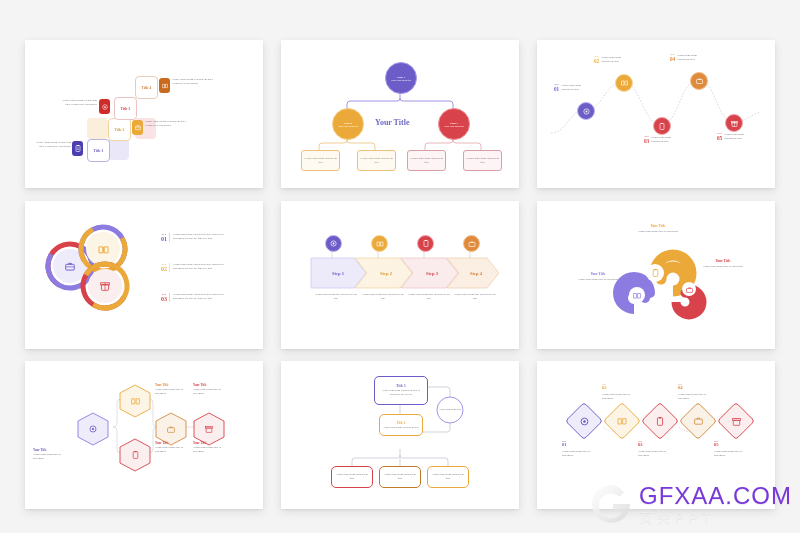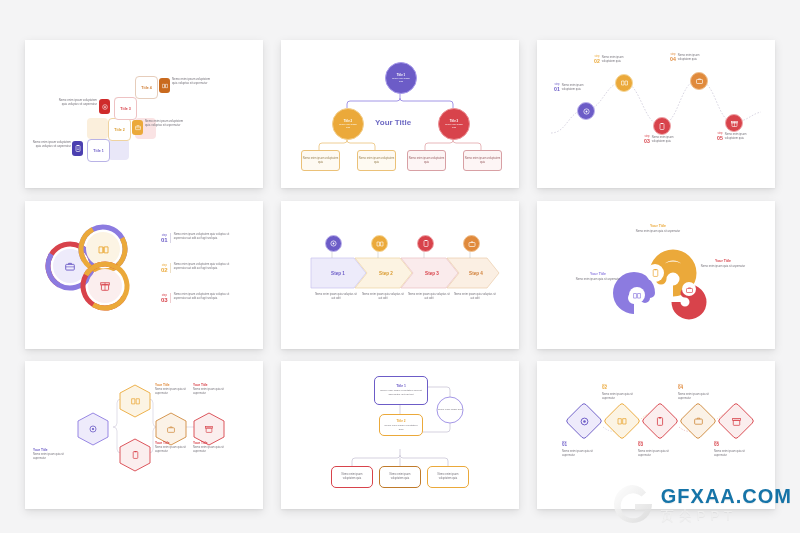--- a/index.html
+++ b/index.html
@@ -9,20 +9,21 @@
     font-family:"Liberation Sans",sans-serif;
     overflow:hidden;position:relative;
   }
   .grid{
     position:absolute;left:0;top:0;width:800px;height:533px;
   }
   .slide{
     position:absolute;background:#ffffff;
     box-shadow:0 3px 9px rgba(0,0,0,.10), 0 1px 2px rgba(0,0,0,.06);
     overflow:hidden;
+    font-family:Liberation Serif, serif;
   }
   .s-c0{left:25px;}  .s-c1{left:281px;} .s-c2{left:537px;}
   .s-r0{top:40px;}   .s-r1{top:201px;}  .s-r2{top:361px;}
   .slide{width:238px;height:148px;}
 
   
   .abs{position:absolute;}
   .ctr{display:flex;align-items:center;justify-content:center;}
   .col{display:flex;flex-direction:column;}
 
@@ -61,21 +62,21 @@
   
   .rbox{position:absolute;border-radius:5px;border:0.9px solid;background:#fff;
       display:flex;flex-direction:column;align-items:center;justify-content:center;text-align:center;}
   .dia-ic{position:absolute;display:flex;align-items:center;justify-content:center;}
 
   
   .wm{position:absolute;right:8px;bottom:6px;display:flex;align-items:center;gap:5px;
       opacity:.92;pointer-events:none;}
   .wm-g{width:46px;height:46px;border-radius:50%;display:flex;align-items:center;justify-content:center;}
   .wm-txt{display:flex;flex-direction:column;line-height:1;}
-  .wm-main{font-size:20px;font-weight:bold;color:#0369a1;letter-spacing:1px;
+  .wm-main{font-size:24px;font-weight:normal;color:#6d28d9;letter-spacing:1px;
       text-shadow:0 1px 1px rgba(0,0,0,.09);}
   .wm-sub{font-size:13px;color:#efefef;letter-spacing:5px;margin-top:3px;
       text-shadow:0 1px 1px rgba(0,0,0,.07);}
 </style>
 </head>
 <body>
 
 <div class="grid">
 
   <div class="slide s-c0 s-r0">

